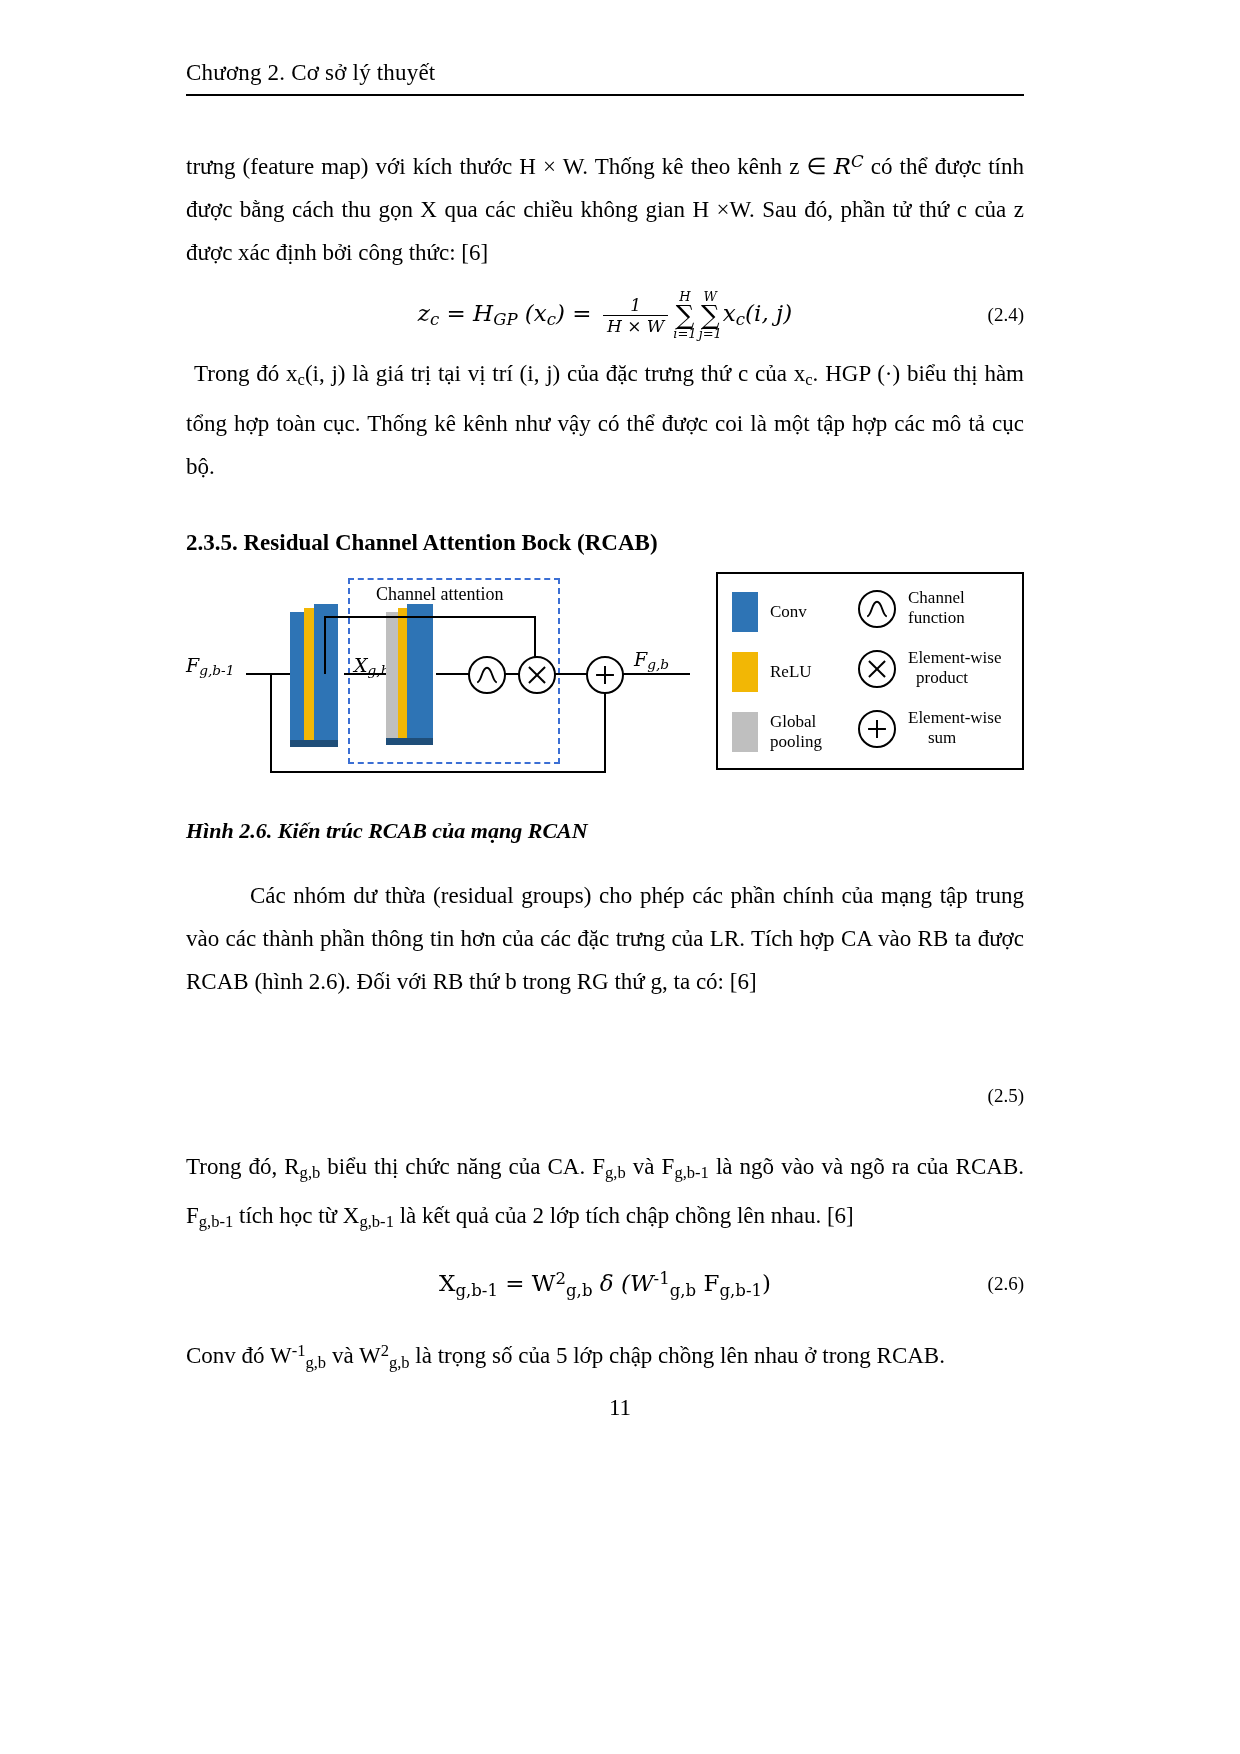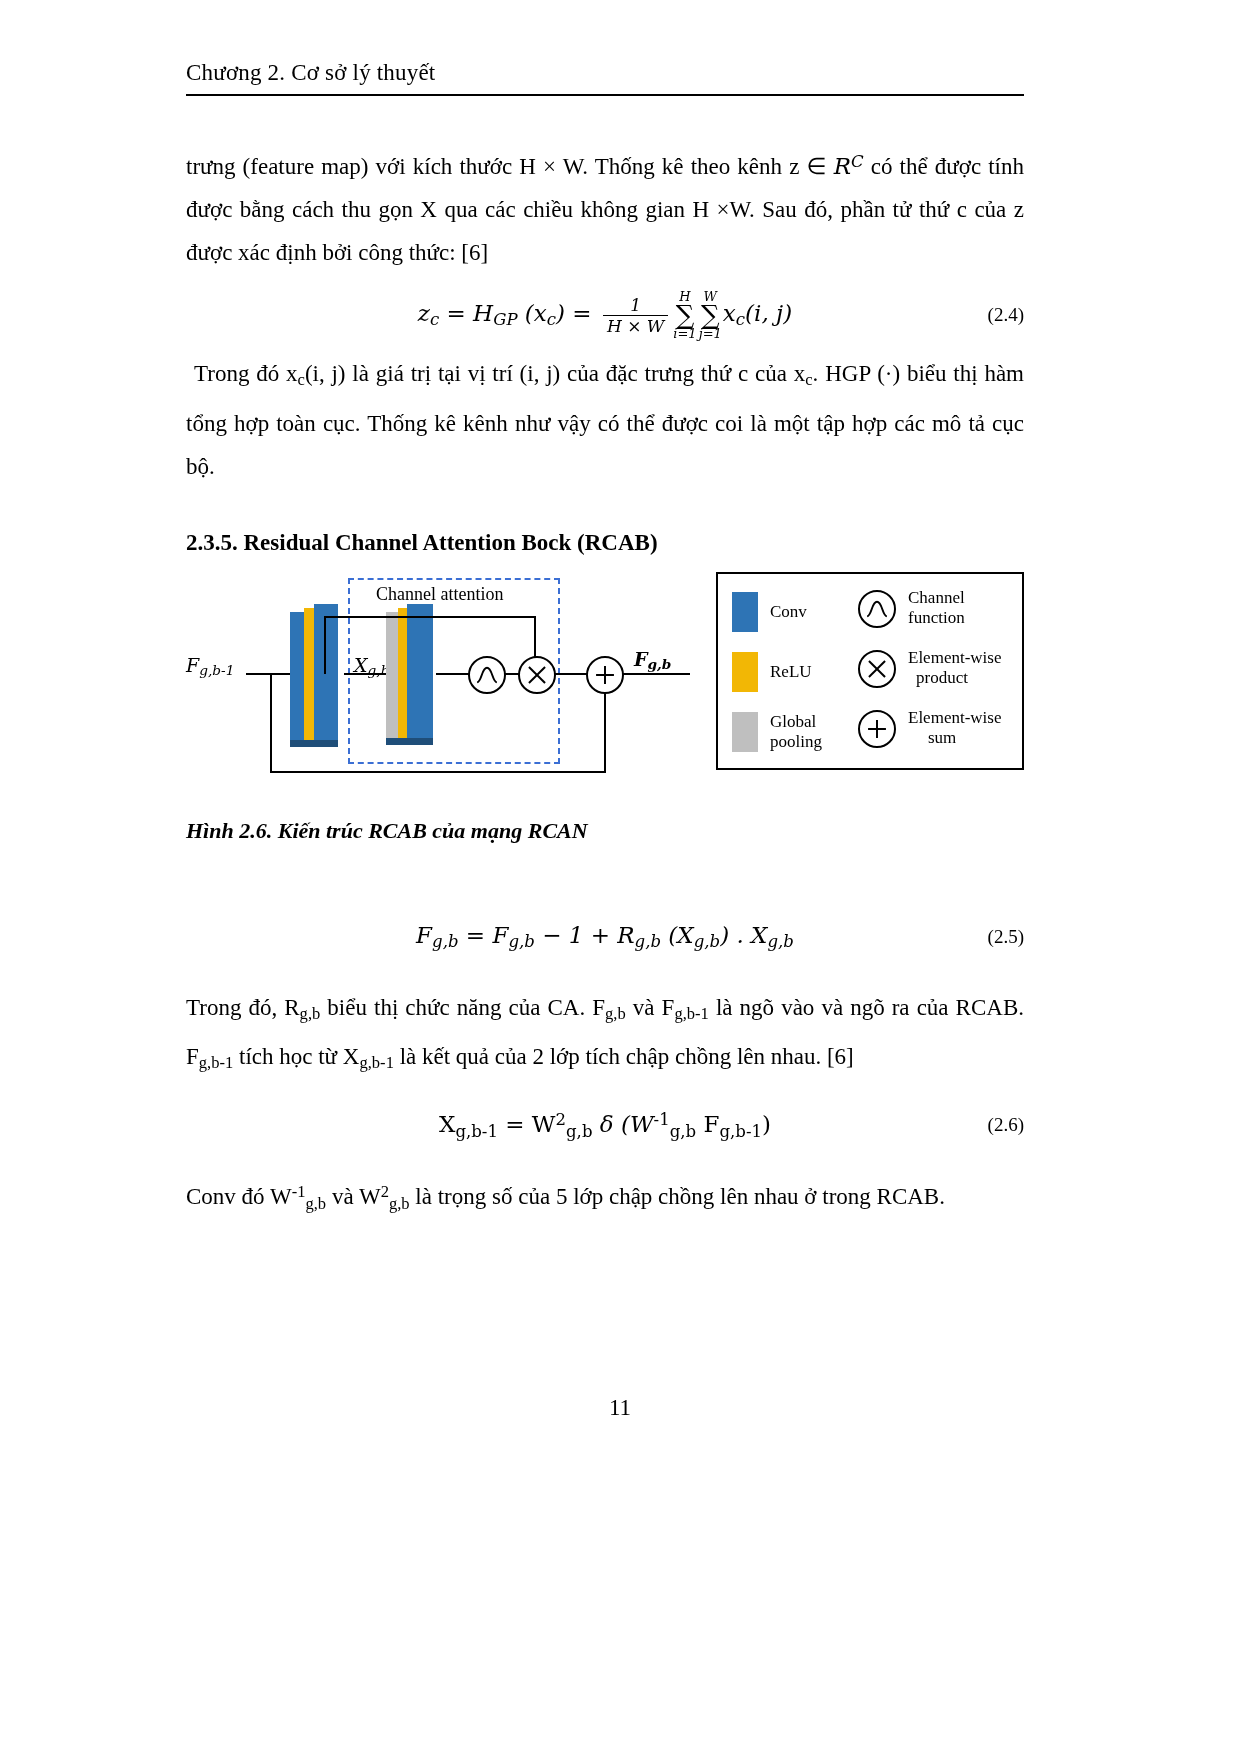--- a/index.html
+++ b/index.html
@@ -270,21 +270,21 @@
 
       <div class="circle-icon" style="left:400px; top:84px; width:38px; height:38px;">
         <svg viewBox="0 0 38 38" width="34" height="34" style="display:block;">
           <line x1="9" y1="19" x2="29" y2="19" stroke="#000" stroke-width="2.2"></line>
           <line x1="19" y1="9" x2="19" y2="29" stroke="#000" stroke-width="2.2"></line>
         </svg>
       </div>
       <div class="solid-line" style="left:368px; top:101px; width:34px; height:2px;"></div>
 
       <div class="solid-line" style="left:436px; top:101px; width:68px; height:2px;"></div>
-      <div class="label-math" style="left:448px; top:76px;font-weight:bold;">
+      <div class="label-math" style="left:448px; top:76px;">
         <span>F</span><sub>g,b</sub>
       </div>
 
       <div class="solid-line" style="left:84px; top:101px; width:2px; height:100px;"></div>
       <div class="solid-line" style="left:84px; top:199px; width:335px; height:2px;"></div>
       <div class="solid-line" style="left:418px; top:122px; width:2px; height:79px;"></div>
 
       <div class="legend-box" style="left:530px; top:0px; width:308px; height:198px;">
         <div class="conv-swatch" style="left:14px; top:18px;"></div>
         <div class="legend-label" style="left:52px; top:28px;">Conv</div>
@@ -321,25 +321,23 @@
         </div>
         <div class="legend-label" style="left:190px; top:134px;">Element-wise</div>
         <div class="legend-label" style="left:210px; top:154px;">sum</div>
       </div>
     </div>
 
     <div class="fig-caption">
       <span>Hình 2.6.</span><span> Kiến trúc RCAB của mạng RCAN</span>
     </div>
 
+    <p class="body indent" style="margin-top:30px;">Các nhóm dư thừa (residual groups) cho phép các phần chính của mạng tập trung vào các thành phần thông tin hơn của các đặc trưng của LR. Tích hợp CA vào RB ta được RCAB (hình 2.6). Đối với RB thứ b trong RG thứ g, ta có: [6]</p>
 
     <div class="eq-row" style="margin-top:66px;">
-      <span class="eq-body">
-        <span>F</span><sub>g,b</sub><span> =  F</span><sub>g,b</sub><span> − 1 + R</span><sub>g,b</sub><span> (X</span><sub>g,b</sub><span>) . X</span><sub>g,b</sub>
-      </span>
       <span class="eq-num">(2.5)</span>
     </div>
 
     <p class="body" style="margin-top:22px;">
       <span>Trong đó, R</span><sub>g,b</sub><span> biểu thị chức năng của CA. F</span><sub>g,b</sub><span> và F</span><sub>g,b-1</sub><span> là ngõ vào và ngõ ra của RCAB. F</span><sub>g,b-1</sub><span> tích học từ X</span><sub>g,b-1</sub><span> là kết quả của 2 lớp tích chập chồng lên nhau. [6]</span>
     </p>
 
     <div class="eq-row" style="margin-top:14px;">
       <span class="eq-body" style="font-style:normal;">
         <span>X</span><sub>g,b-1</sub><span> = W</span><sup>2</sup><sub>g,b</sub><span style="font-style:italic;"> δ (W</span><sup>-1</sup><sub>g,b</sub><span> F</span><sub>g,b-1</sub><span>)</span>

